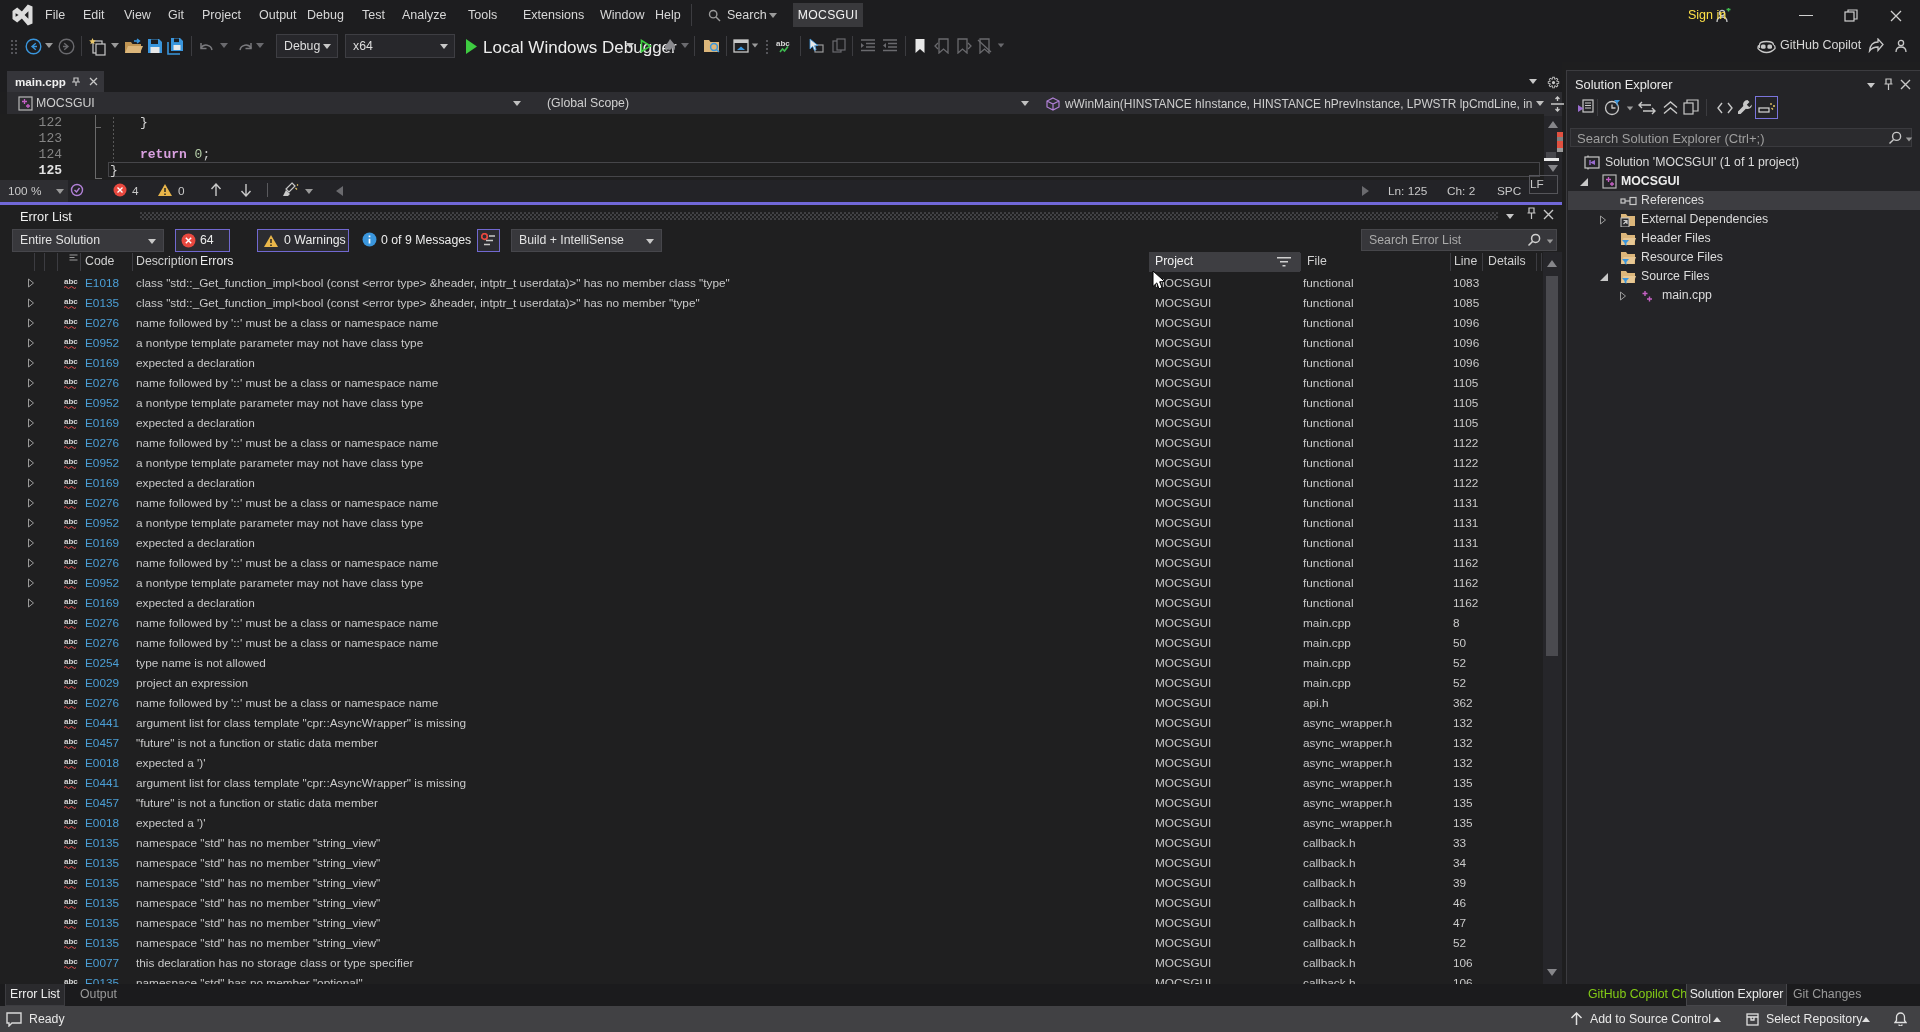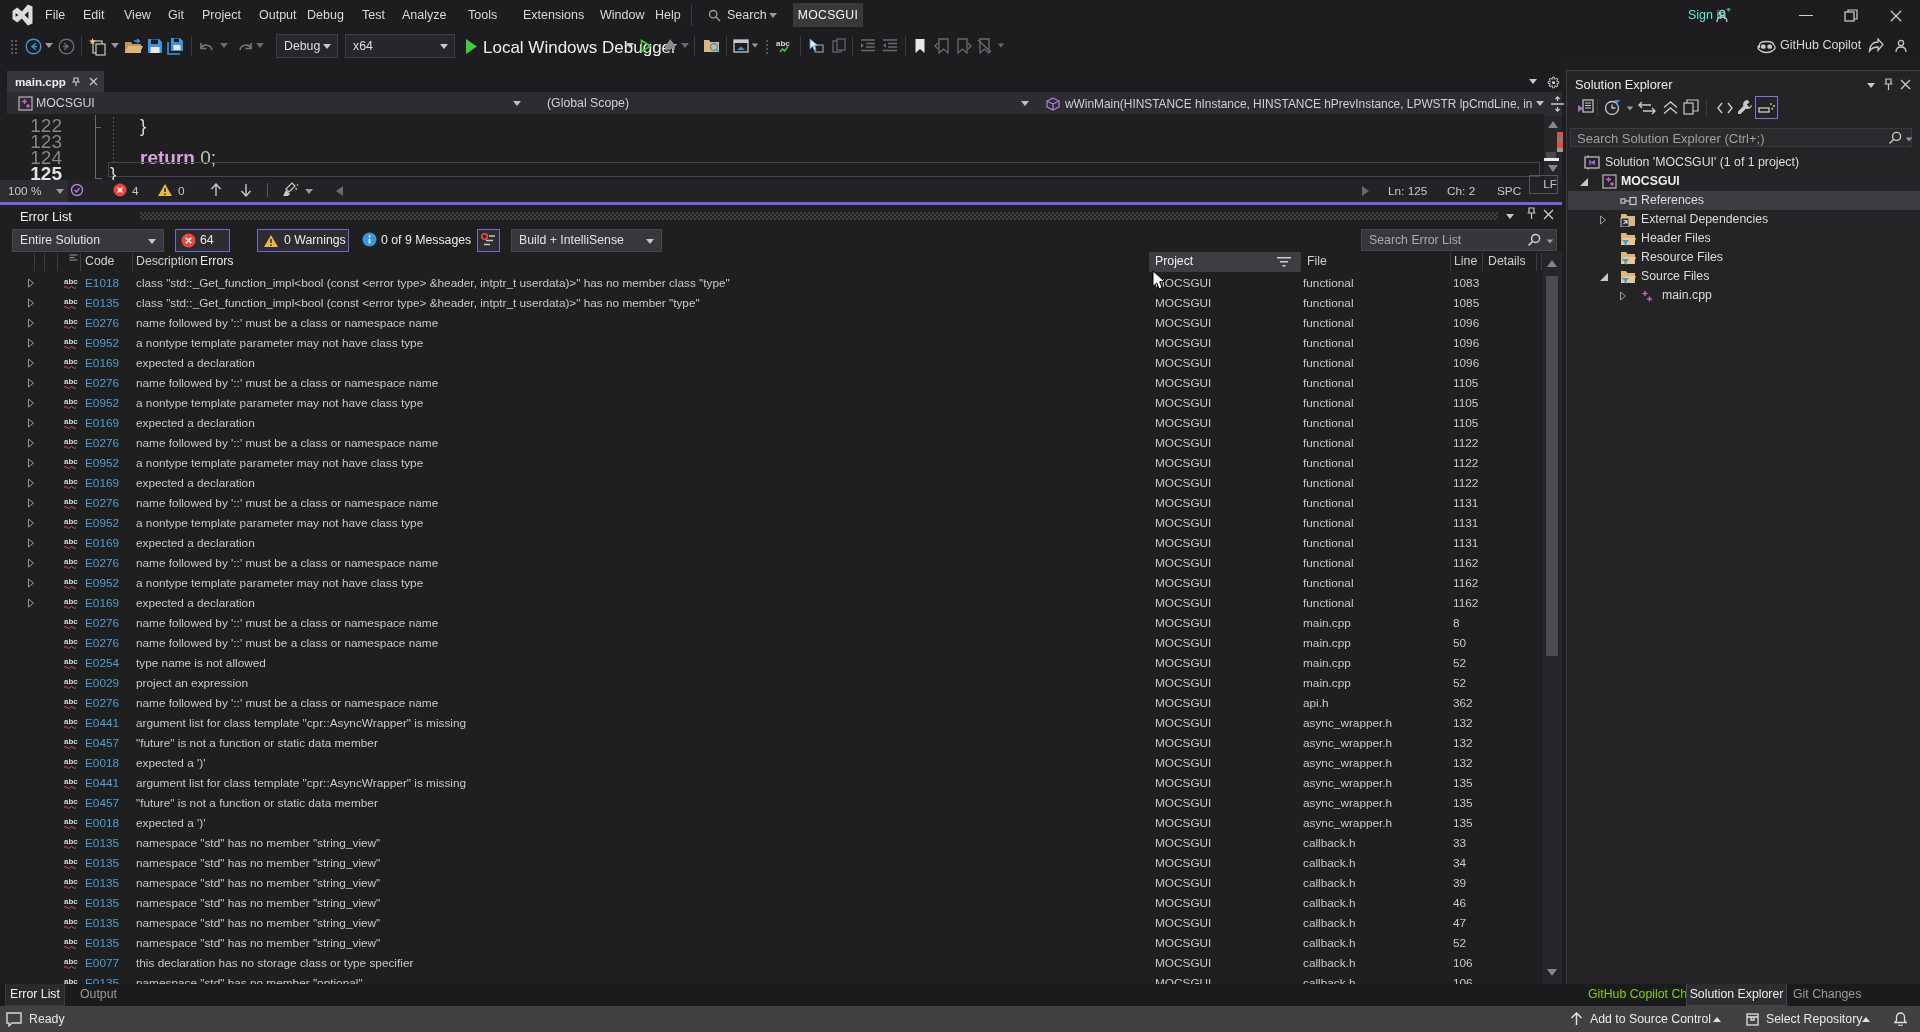--- a/index.html
+++ b/index.html
@@ -9,21 +9,21 @@
 #mocsbox{position:absolute;left:793px;top:3px;width:70px;height:24px;background:#39393c;color:#f2f2f2;font-size:12.2px;text-align:center;line-height:24px;letter-spacing:0.3px}
 
 #toolbar{position:absolute;left:0;top:30px;width:1920px;height:32px;background:#1d1d1f}
 .tsep{position:absolute;top:6px;width:1px;height:20px;background:#3c3c40}
 .combo{position:absolute;top:4px;height:24px;background:#27272b;border:1px solid #3e3e43;color:#dedede;font-size:12.3px;line-height:22px;padding-left:7px}
 .combo .dd{position:absolute;right:6px;top:9px}
 
 #tabrow{position:absolute;left:0;top:62px;width:1562px;height:30px;background:#1d1d1f}
 #tab1{position:absolute;left:7px;top:9px;width:97px;height:21px;background:#35353a;color:#f0f0f0;font-size:12.3px}
 #breadcrumb{position:absolute;left:7px;top:92px;width:1555px;height:24px;background:#2d2d31;color:#cfcfcf;font-size:12.3px}
-#codearea{position:absolute;left:0;top:114px;width:1544px;height:66px;background:#1f1f1f;font-family:Liberation Sans, sans-serif;font-size:19px}
+#codearea{position:absolute;left:0;top:114px;width:1544px;height:66px;background:#1f1f1f;font-family:Liberation Mono, monospace;font-size:13px}
 .lnum{position:absolute;width:40px;left:22px;text-align:right;color:#858585}
 #edtoolbar{position:absolute;left:0;top:180px;width:1562px;height:22px;background:#232327;color:#c8c8c8;font-size:11.8px}
 
 #purpleline{position:absolute;left:0px;top:202px;width:1562px;height:3px;background:#7168d8;z-index:6}
 #errorlist{position:absolute;left:0;top:204px;width:1562px;height:780px;background:#1f1f20;overflow:hidden}
 #eltitle{position:absolute;left:0;top:0;width:1562px;height:24px}
 #eldots{position:absolute;left:140px;top:8px;width:1358px;height:8px;background-image:radial-gradient(circle at 1px 1px,#5d5d62 0.55px,transparent 0.8px),radial-gradient(circle at 1px 1px,#5d5d62 0.55px,transparent 0.8px);background-position:0 0,2px 2px;background-size:4px 4px}
 .elcombo{position:absolute;top:25px;height:23px;background:#38383c;border:1px solid #46464b;color:#e2e2e2;font-size:12.3px;line-height:21px}
 .toggle{position:absolute;top:25px;height:23px;background:#2c2c31;border:1px solid #7168d0;color:#ececec;font-size:12.3px;line-height:21px}
 #elheader{position:absolute;left:0;top:48px;width:1562px;height:20px;color:#d0d0d0;font-size:12.3px}
@@ -72,21 +72,21 @@
       </svg>
   <span class="menuitem" style="left:727px">Search</span>
   <span class="dd" style="position:absolute;left:769px;top:13px;border-top-color:#9a9a9a"></span>
   <div id="mocsbox">MOCSGUI</div>
 
   <svg width="17" height="16" viewBox="0 0 17 16" style="position:absolute;left:1714px;top:8px">
         <circle cx="8" cy="5" r="2.6" fill="none" stroke="#c8c8c8" stroke-width="1.3"></circle>
         <path d="M3 14 c0-3.2 2.2-5 5-5 s5 1.8 5 5" fill="none" stroke="#c8c8c8" stroke-width="1.3"></path>
         <path d="M12.5 1.5 h4 M14.5 -0.5 v4" stroke="#3fb950" stroke-width="1.4"></path>
       </svg>
-  <span class="menuitem" style="left:1688px;color:#5eead4">Sign in</span>
+  <span class="menuitem" style="left:1688px;color:#fde047">Sign in</span>
   <div style="position:absolute;left:1799px;top:15px;width:14px;height:1.4px;background:#d0d0d0"></div>
   <svg width="14" height="13" viewBox="0 0 14 13" style="position:absolute;left:1844px;top:9px">
         <rect x="1" y="3" width="9" height="9" fill="none" stroke="#d0d0d0" stroke-width="1.2"></rect>
         <path d="M4 3 V1 H13 V10 H10" fill="none" stroke="#d0d0d0" stroke-width="1.2"></path>
       </svg>
   <svg width="14" height="14" viewBox="0 0 14 14" style="position:absolute;left:1889px;top:9px">
         <path d="M2 2 L12 12 M12 2 L2 12" stroke="#d0d0d0" stroke-width="1.3"></path>
       </svg>
 </div>
 
@@ -318,21 +318,21 @@
   <span class="dd" style="position:absolute;left:305px;top:9px;border-top-color:#9a9a9a"></span>
   <svg width="7" height="10" viewBox="0 0 7 10" style="position:absolute;left:336px;top:6px">
         <path d="M7 0 L0 5 L7 10Z" fill="#6a6a6e"></path>
       </svg>
   <svg width="7" height="10" viewBox="0 0 7 10" style="position:absolute;left:1362px;top:6px">
         <path d="M0 0 L7 5 L0 10Z" fill="#6a6a6e"></path>
       </svg>
   <span style="position:absolute;left:1388px;top:4px">Ln: 125</span>
   <span style="position:absolute;left:1447px;top:4px">Ch: 2</span>
   <span style="position:absolute;left:1497px;top:4px">SPC</span>
-  <div style="position:absolute;left:1529px;top:-5px;width:29px;height:19px;border:1px solid #55555a;text-align:right;line-height:17px">LF</div>
+  <div style="position:absolute;left:1529px;top:-5px;width:29px;height:19px;border:1px solid #55555a;text-align:left;line-height:17px">LF</div>
 </div>
 
 <div id="purpleline"></div>
 
 <div id="errorlist">
   <div id="eltitle">
     <span style="position:absolute;left:20px;top:5px;color:#f0f0f0;font-size:12.8px">Error List</span>
     <svg id="eldots" width="1358" height="8" style="position:absolute;left:140px;top:8px">
           <defs>
             <pattern id="dpat" width="4" height="4" patternUnits="userSpaceOnUse">

